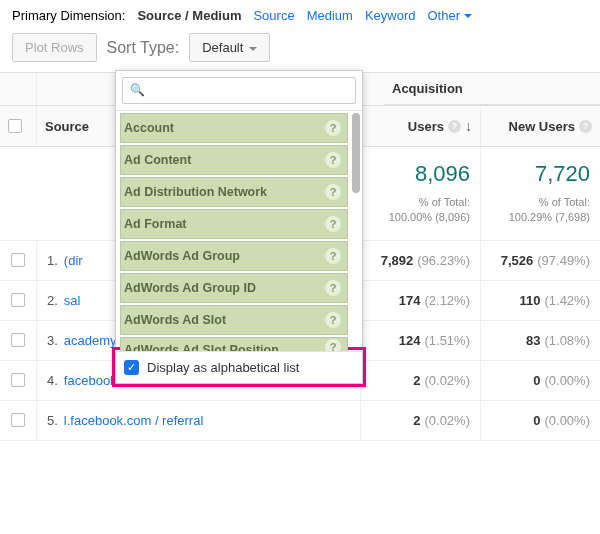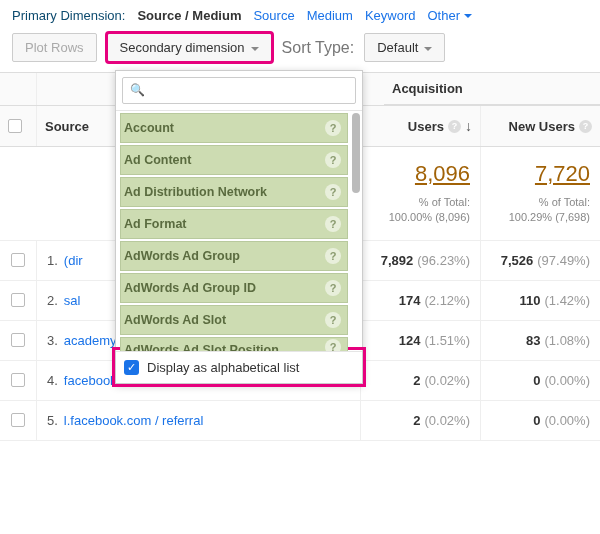--- a/index.html
+++ b/index.html
@@ -11,21 +11,21 @@
     background: #fff;
     width: 600px;
   }
   .top-row {
     display: flex;
     align-items: center;
     gap: 12px;
     padding: 8px 12px 6px 12px;
     flex-wrap: wrap;
   }
-  .top-row .lbl { color: #0c4a6e; font-size: 13px; }
+  .top-row .lbl { color: #000000; font-size: 13px; }
   .dim-primary { font-weight: bold; }
   .dim-link { color: #1a73e8; cursor: pointer; }
   .dim-link.with-caret::after {
     content: "";
     display: inline-block;
     margin-left: 4px;
     border: 4px solid transparent;
     border-top-color: #1a73e8;
     position: relative;
     top: 2px;
@@ -118,21 +118,21 @@
     grid-template-columns: 36px 324px 120px 120px;
     border-bottom: 1px solid #eee;
   }
   .totals .cell {
     padding: 14px 10px;
     border-left: 1px solid #eee;
     text-align: right;
   }
   .totals .cell:first-child,
   .totals .cell:nth-child(2) { border-left: none; text-align: left; }
-  .big-num { font-size: 22px; color: #a16207; text-decoration: underline; }
+  .big-num { font-size: 22px; color: #0f766e; }
   .sub { font-size: 11px; color: #888; line-height: 1.4; margin-top: 8px; }
 
   
   .row {
     display: grid;
     grid-template-columns: 36px 324px 120px 120px;
     border-bottom: 1px solid #eee;
     align-items: center;
   }
   .row .cell {
@@ -223,24 +223,20 @@
   <span class="dim-link">Source</span>
   <span class="dim-link">Medium</span>
   <span class="dim-link">Keyword</span>
   <span class="dim-link with-caret">Other</span>
 </div>
 
 <div class="second-row">
   <span class="btn disabled">
     <span>Plot Rows</span>
   </span>
-  <span class="btn hl-pink">
-    <span>Secondary dimension</span>
-    <span class="caret-down"></span>
-  </span>
   <span class="sort-label">Sort Type:</span>
   <span class="btn">
     <span>Default</span>
     <span class="caret-down"></span>
   </span>
 </div>
 
 <div class="thead">
   <div class="cell"></div>
   <div class="cell"></div>

